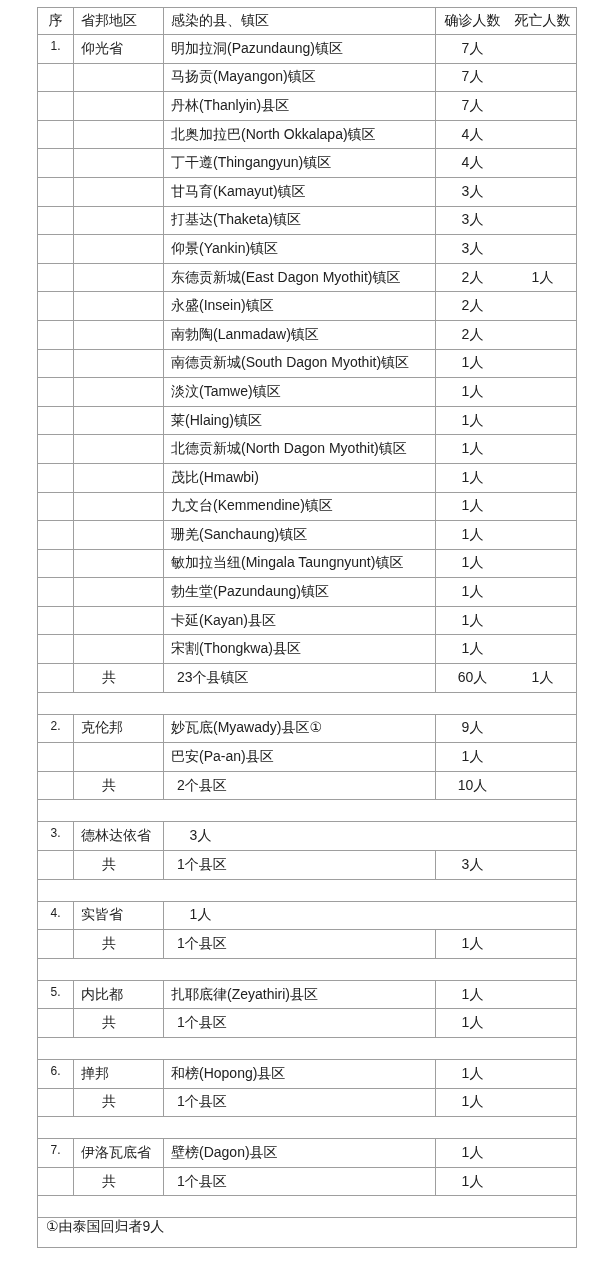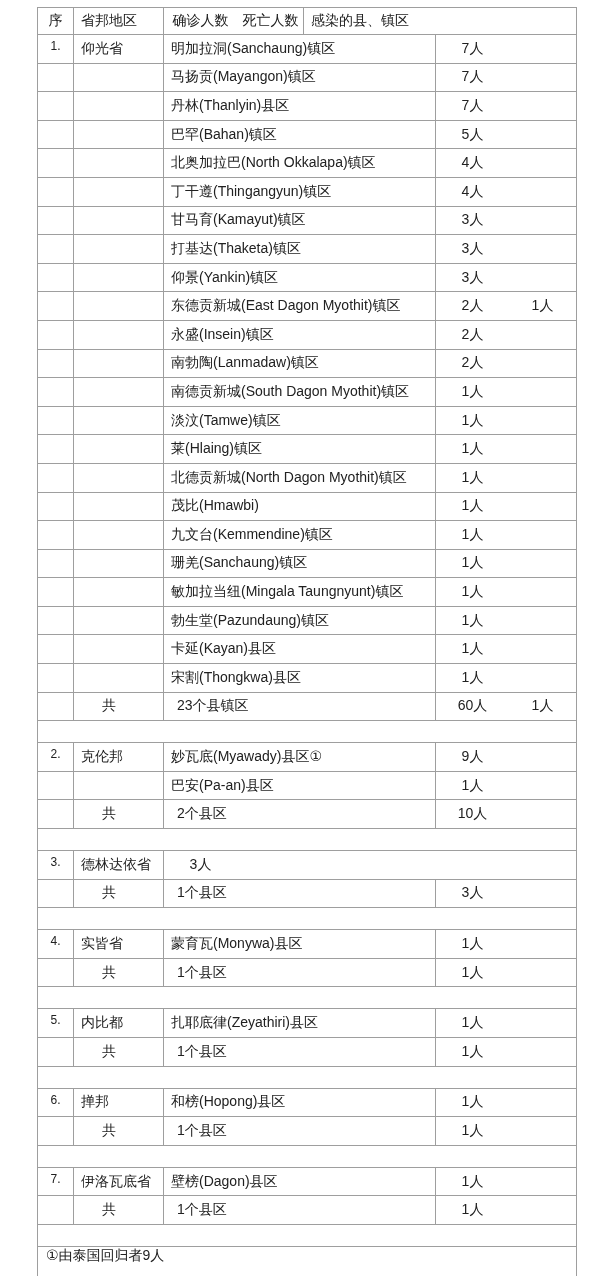--- a/index.html
+++ b/index.html
@@ -88,59 +88,50 @@
   }
 </style>
 </head>
 <body>
 
 <div class="page">
   <div class="table" id="table-root">
       <div class="row header-row">
     <div class="cell c-seq">序</div>
     <div class="cell c-region">省邦地区</div>
+    <div class="cell c-town">感染的县、镇区</div>
     <div class="cell c-num">
       <span class="half conf">确诊人数</span>
       <span class="half death">死亡人数</span>
     </div>
-    <div class="cell c-town">感染的县、镇区</div>
   </div>
       <div class="row">
     <div class="cell c-seq">1.</div>
     <div class="cell c-region">仰光省</div>
-    <div class="cell c-town">明加拉洞(Sanchaung)镇区</div>
+    <div class="cell c-town">明加拉洞(Pazundaung)镇区</div>
     <div class="cell c-num">
       <span class="half conf">7人</span>
       <span class="half death"></span>
     </div>
   </div>
       <div class="row">
     <div class="cell c-seq"></div>
     <div class="cell c-region"></div>
     <div class="cell c-town">马扬贡(Mayangon)镇区</div>
     <div class="cell c-num">
       <span class="half conf">7人</span>
       <span class="half death"></span>
     </div>
   </div>
       <div class="row">
     <div class="cell c-seq"></div>
     <div class="cell c-region"></div>
     <div class="cell c-town">丹林(Thanlyin)县区</div>
     <div class="cell c-num">
       <span class="half conf">7人</span>
-      <span class="half death"></span>
-    </div>
-  </div>
-      <div class="row">
-    <div class="cell c-seq"></div>
-    <div class="cell c-region"></div>
-    <div class="cell c-town">巴罕(Bahan)镇区</div>
-    <div class="cell c-num">
-      <span class="half conf">5人</span>
       <span class="half death"></span>
     </div>
   </div>
       <div class="row">
     <div class="cell c-seq"></div>
     <div class="cell c-region"></div>
     <div class="cell c-town">北奥加拉巴(North Okkalapa)镇区</div>
     <div class="cell c-num">
       <span class="half conf">4人</span>
       <span class="half death"></span>
@@ -360,21 +351,20 @@
     <div class="cell c-town">1个县区</div>
     <div class="cell c-num">
       <span class="half conf">3人</span>
       <span class="half death"></span>
     </div>
   </div>
       <div class="row spacer"></div>
       <div class="row">
     <div class="cell c-seq">4.</div>
     <div class="cell c-region">实皆省</div>
-    <div class="cell c-town">蒙育瓦(Monywa)县区</div>
     <div class="cell c-num">
       <span class="half conf">1人</span>
       <span class="half death"></span>
     </div>
   </div>
       <div class="row total">
     <div class="cell c-seq"></div>
     <div class="cell c-region">共</div>
     <div class="cell c-town">1个县区</div>
     <div class="cell c-num">

